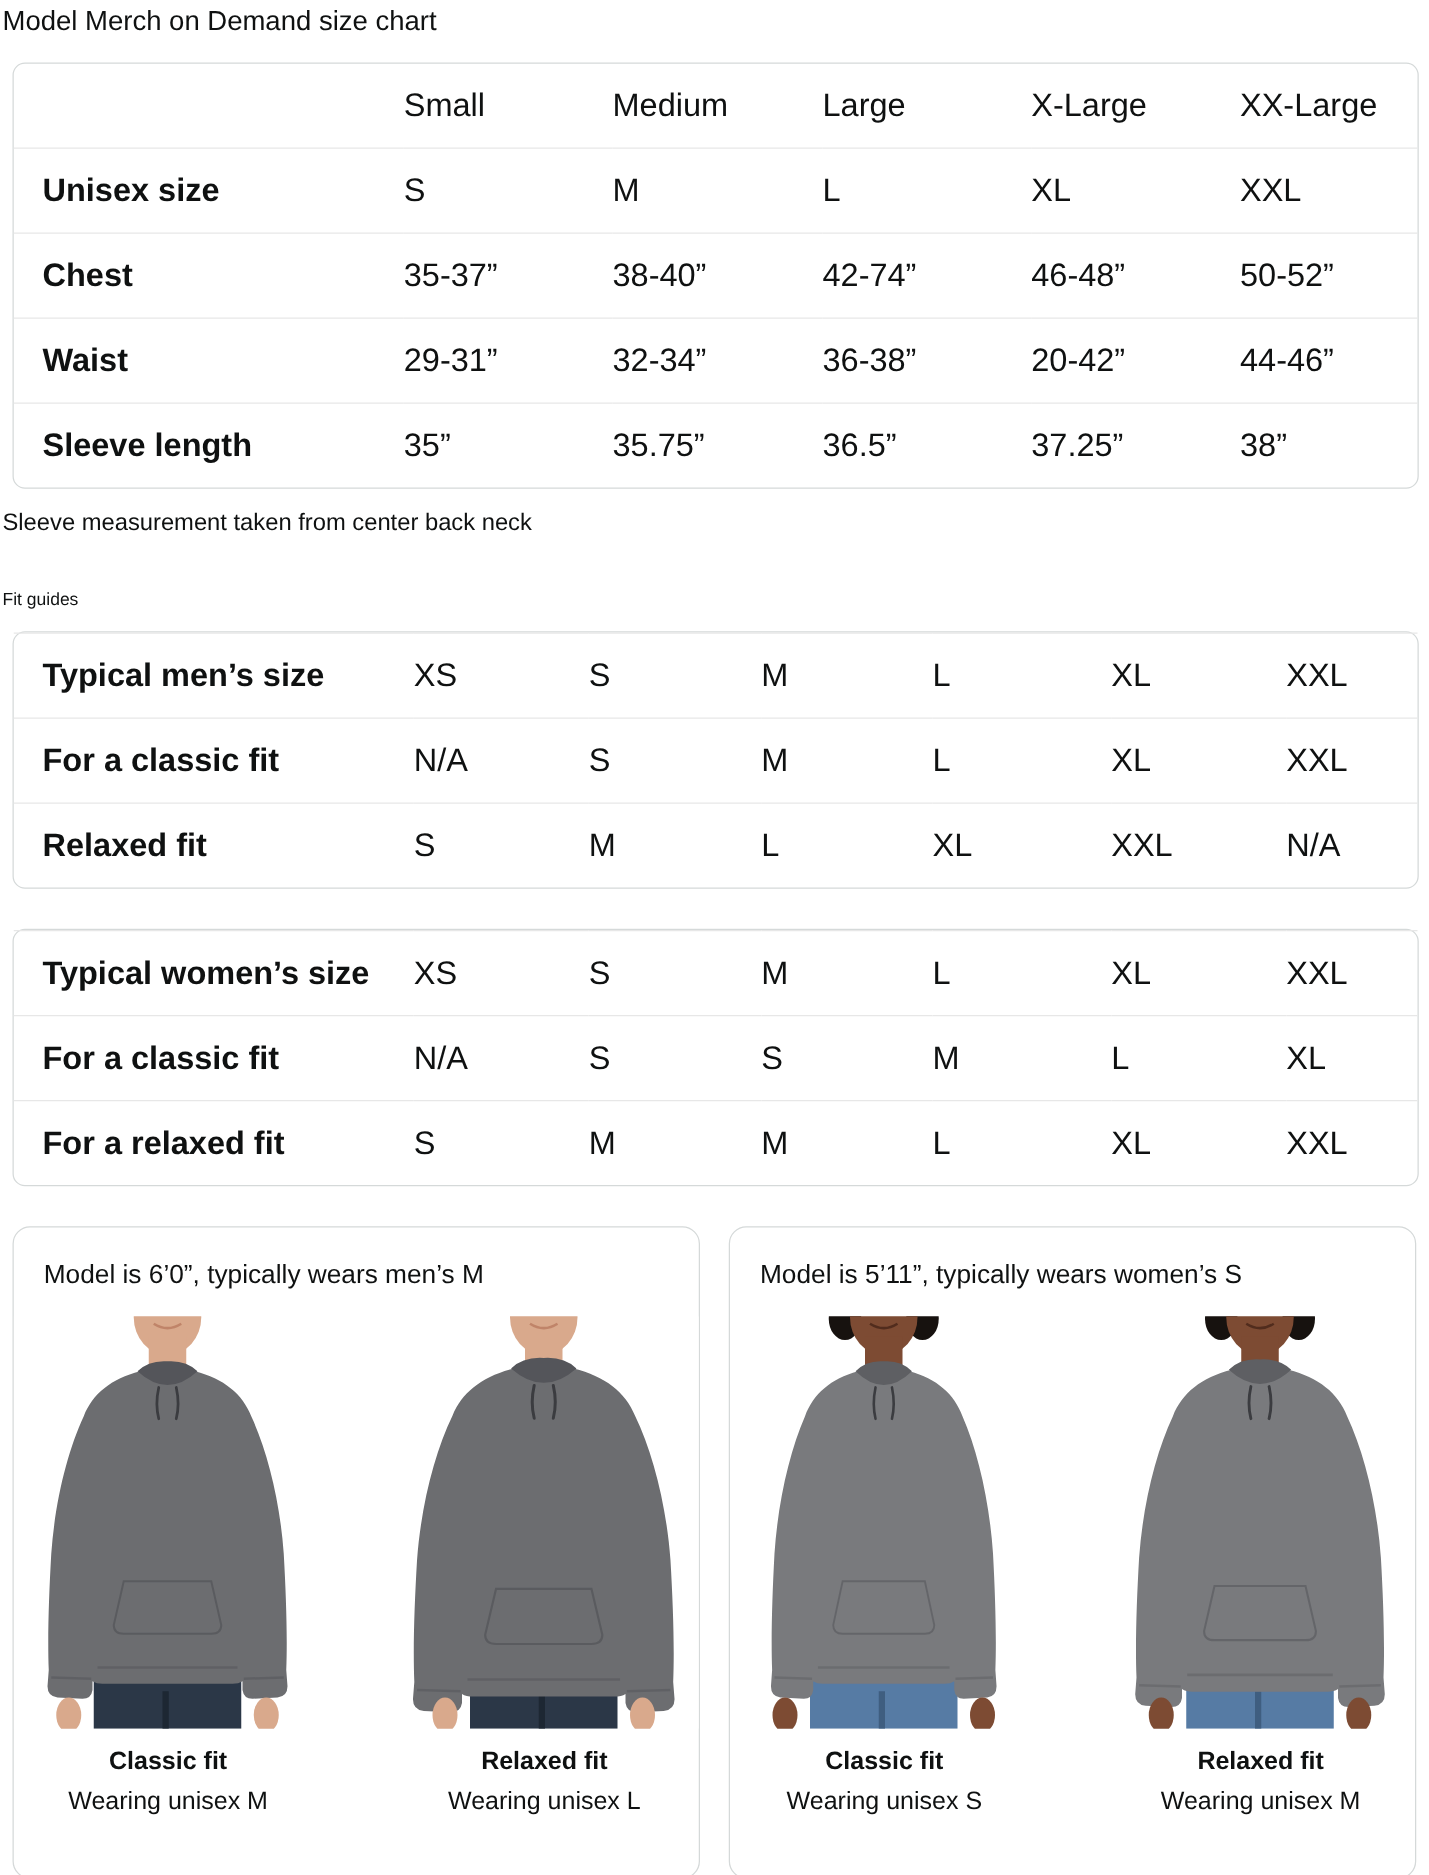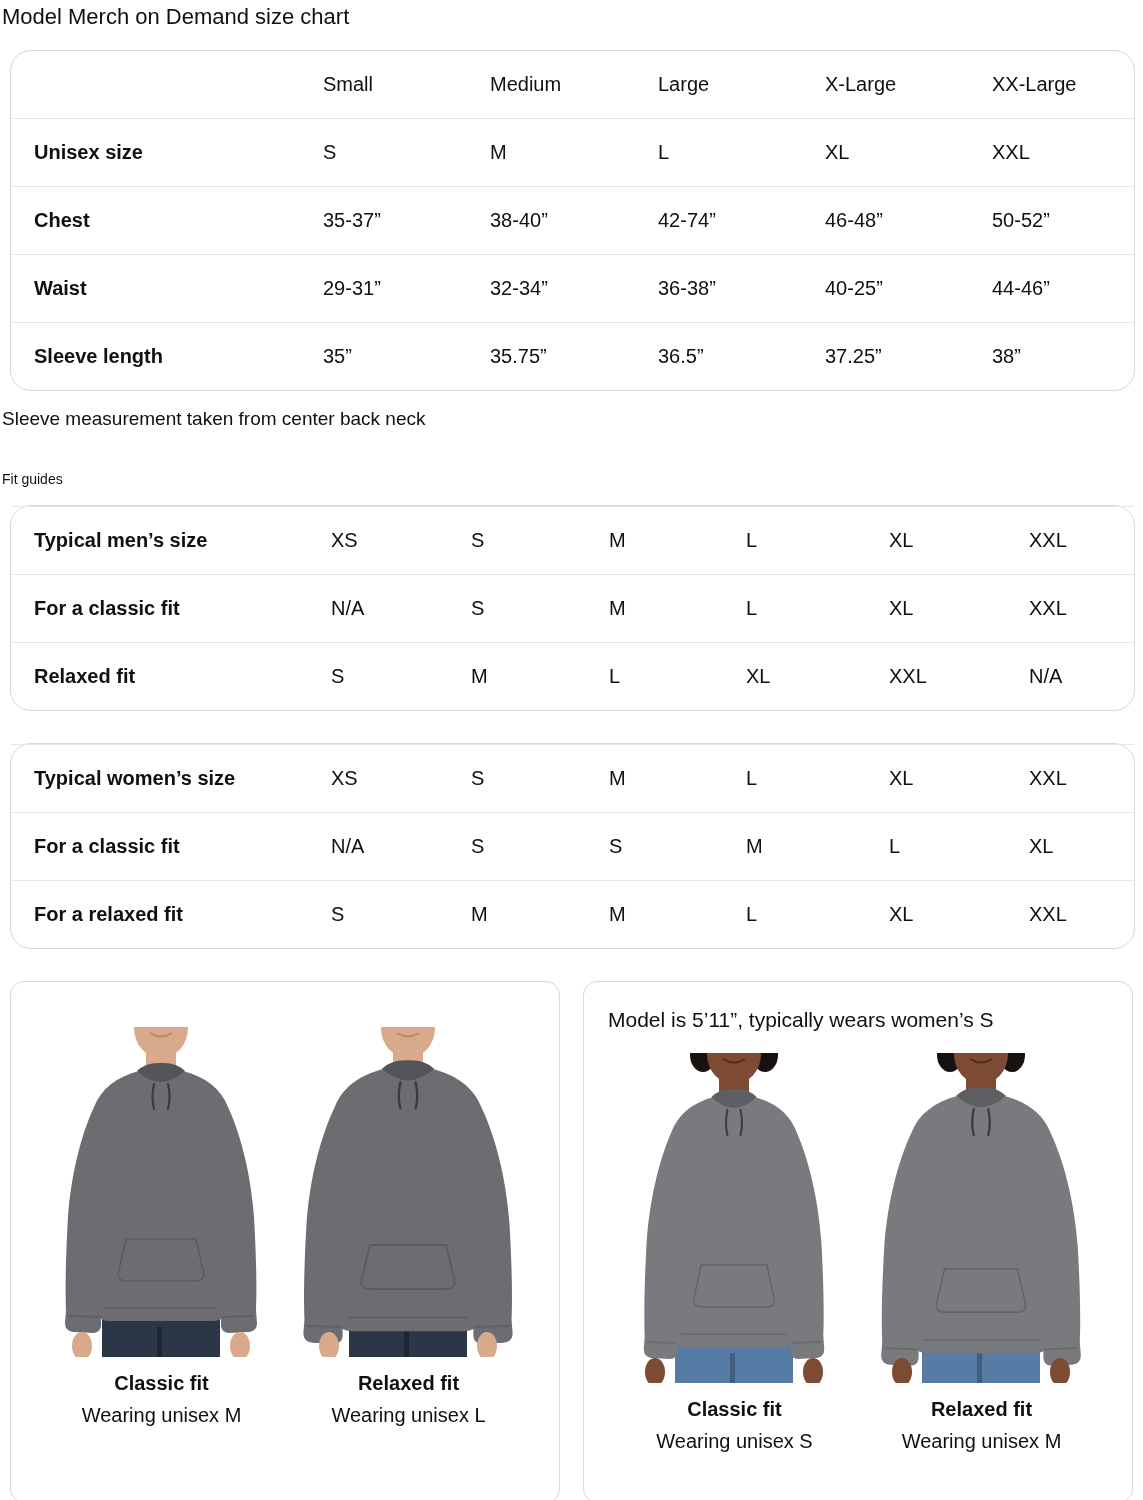--- a/index.html
+++ b/index.html
@@ -7,42 +7,42 @@
     width:1143px;height:1500px;overflow:hidden;
     font-family:"Liberation Sans","DejaVu Sans",sans-serif;
     color:#0f1111;
     -webkit-font-smoothing:antialiased;
   }
   .title{
     font-size:22px;font-weight:400;margin:4px 0 20px 2px;line-height:1.2;
   }
   table.box{
     border-collapse:separate;border-spacing:0;
-    border:1px solid #d5d9d9;border-radius:21px;
+    border:1px solid #d5d9d9;border-radius:10px;
     margin-left:10px;width:1123px;table-layout:fixed;
-    font-size:20px;
+    font-size:26px;
   }
   table.box th,table.box td{
     height:67px;vertical-align:middle;text-align:left;
     padding:0;font-weight:400;color:#0f1111;
   }
   table.box tbody tr th,table.box tbody tr td{border-top:1px solid #e7e7e7;}
   table.box th.rowlabel{font-weight:700;padding-left:23px;}
   table.box thead th{padding-left:0;}
   .note{font-size:19px;margin:17px 0 0 2px;}
   .fit-heading{font-size:14px;font-weight:400;margin:41px 0 18px 2px;}
   table.fit2{margin-top:32px;}
   .cards{display:flex;gap:23px;margin:32px 10px 0;}
   .card{
     width:550px;box-sizing:border-box;height:522px;
     border:1px solid #d5d9d9;border-radius:14px;
     padding:25px 0 0 0;
   }
   .card-heading{font-size:21px;font-weight:400;margin:0 0 0 24px;line-height:1.2;}
-  .photos{display:flex;justify-content:center;margin-top:20px;}
+  .photos{display:flex;justify-content:space-between;margin-top:20px;}
   figure.fig{margin:0;width:247px;text-align:center;}
   .model-svg{display:block;width:247px;height:330px;}
   figcaption .fit-label{font-size:20px;font-weight:700;margin-top:15px;}
   figcaption .wear-label{font-size:20px;font-weight:400;margin-top:9px;}
   
   .fig--men  {--skin:#d9a98c;--mouth:#b5755a;--hair:transparent;
               --hoodie:#6c6d70;--shade:#54555a;--string:#3b3c40;
               --jeans:#2b3747;--jeans-dark:#1d2733;}
   .fig--women{--skin:#7d4b33;--mouth:#3f1f14;--hair:#17120f;
               --hoodie:#797a7d;--shade:#5e5f63;--string:#3b3c40;
@@ -94,21 +94,21 @@
         <td>38-40”</td>
         <td>42-74”</td>
         <td>46-48”</td>
         <td>50-52”</td>
       </tr>
       <tr>
         <th class="rowlabel">Waist</th>
         <td>29-31”</td>
         <td>32-34”</td>
         <td>36-38”</td>
-        <td>40-25”</td>
+        <td>20-42”</td>
         <td>44-46”</td>
       </tr>
       <tr>
         <th class="rowlabel">Sleeve length</th>
         <td>35”</td>
         <td>35.75”</td>
         <td>36.5”</td>
         <td>37.25”</td>
         <td>38”</td>
       </tr>
@@ -197,20 +197,21 @@
         <td>L</td>
         <td>XL</td>
         <td>XXL</td>
       </tr>
     </tbody>
   </table>
 
   <div class="cards">
 
     <section class="card">
+      <h4 class="card-heading">Model is 6’0”, typically wears men’s M</h4>
       <div class="photos">
 
         <figure class="fig fig--men fig--classic">
           <svg class="model-svg" viewBox="0 0 247 330" aria-hidden="true">
             <rect width="247" height="330" fill="#ffffff"></rect>
             <ellipse cx="92" cy="2" rx="13" ry="17" fill="var(--hair)"></ellipse>
             <ellipse cx="154" cy="2" rx="13" ry="17" fill="var(--hair)"></ellipse>
             <ellipse cx="123" cy="1" rx="27" ry="30" fill="var(--skin)"></ellipse>
             <path d="M112 6 Q123 13 134 6" stroke="var(--mouth)" stroke-width="2" fill="none" opacity="0.7"></path>
             <rect x="108" y="16" width="30" height="32" fill="var(--skin)"></rect>

